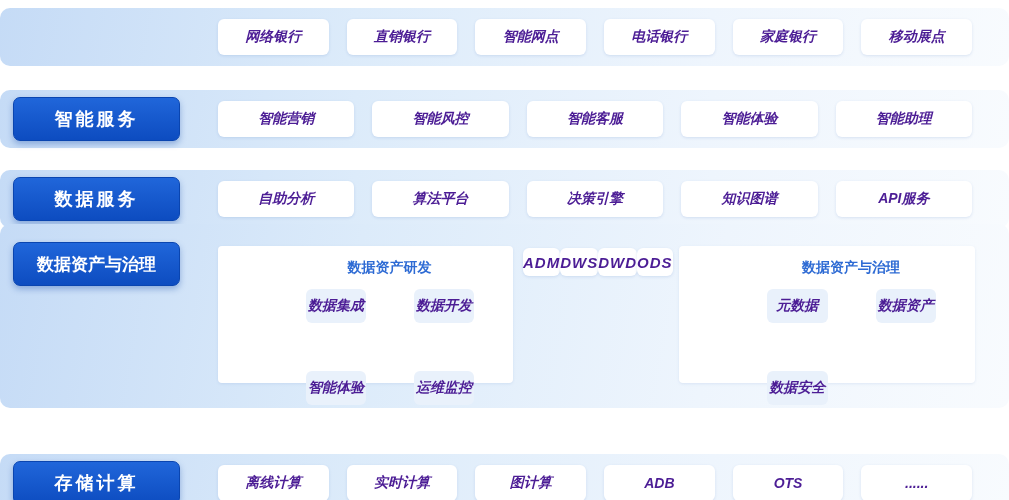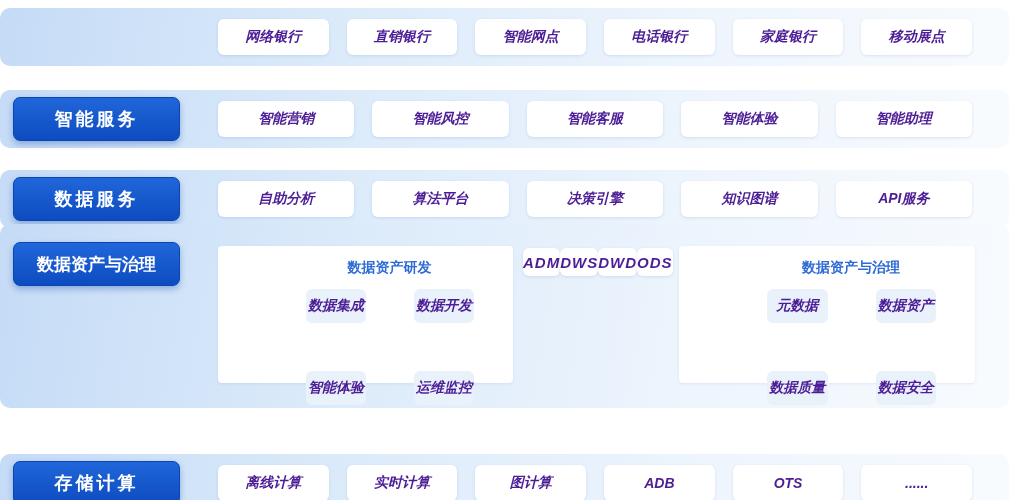--- a/index.html
+++ b/index.html
@@ -136,21 +136,20 @@
         <div class="pill">DWS</div>
         <div class="pill">DWD</div>
         <div class="pill">ODS</div>
       </div>
 
       <div class="panel gov">
         <div class="panel-title">数据资产与治理</div>
         <div class="panel-grid">
           <div class="pill">元数据</div>
           <div class="pill">数据资产</div>
-          <div class="pill">数据质量</div>
           <div class="pill">数据安全</div>
         </div>
       </div>
 
     </div>
   </section>
 
   <section class="band band-5">
     <div class="layer-label">存储计算</div>
     <div class="pill-row">

